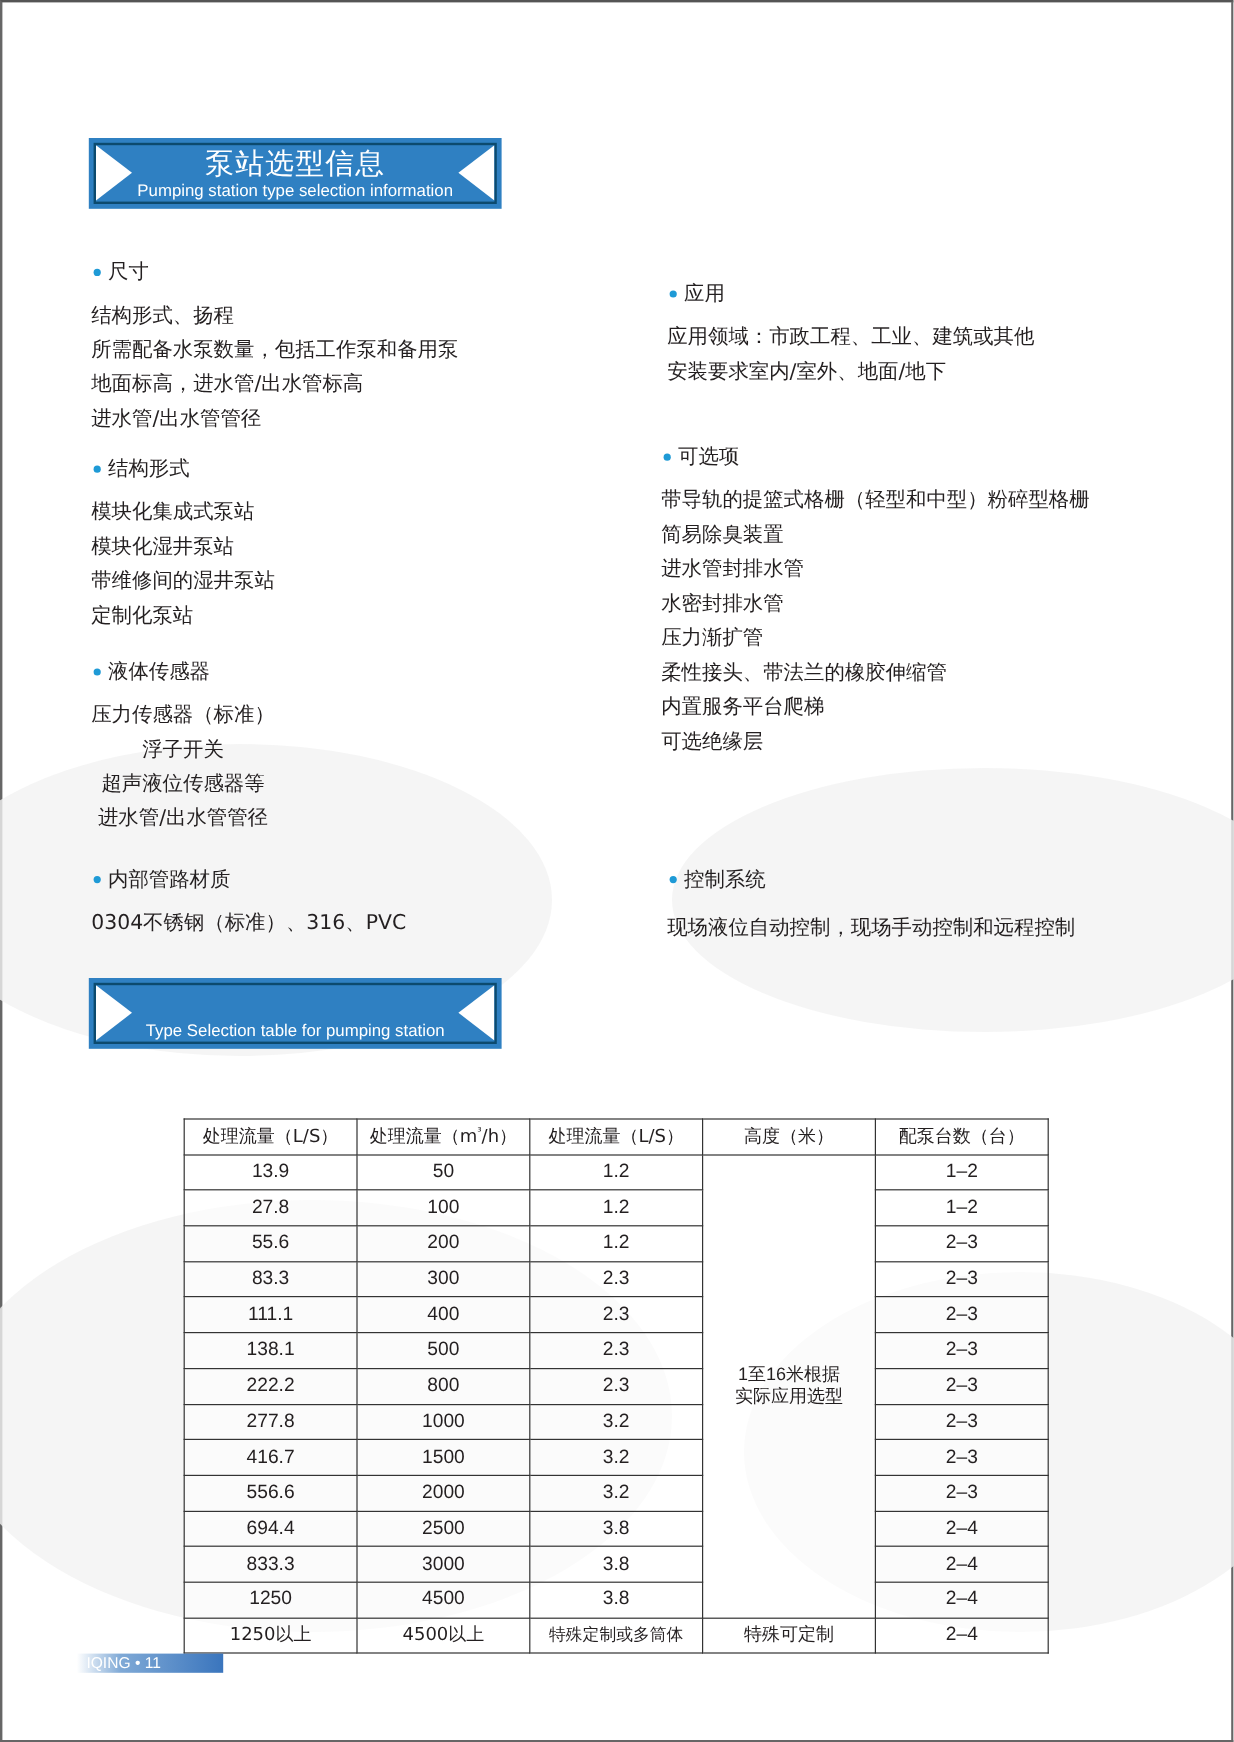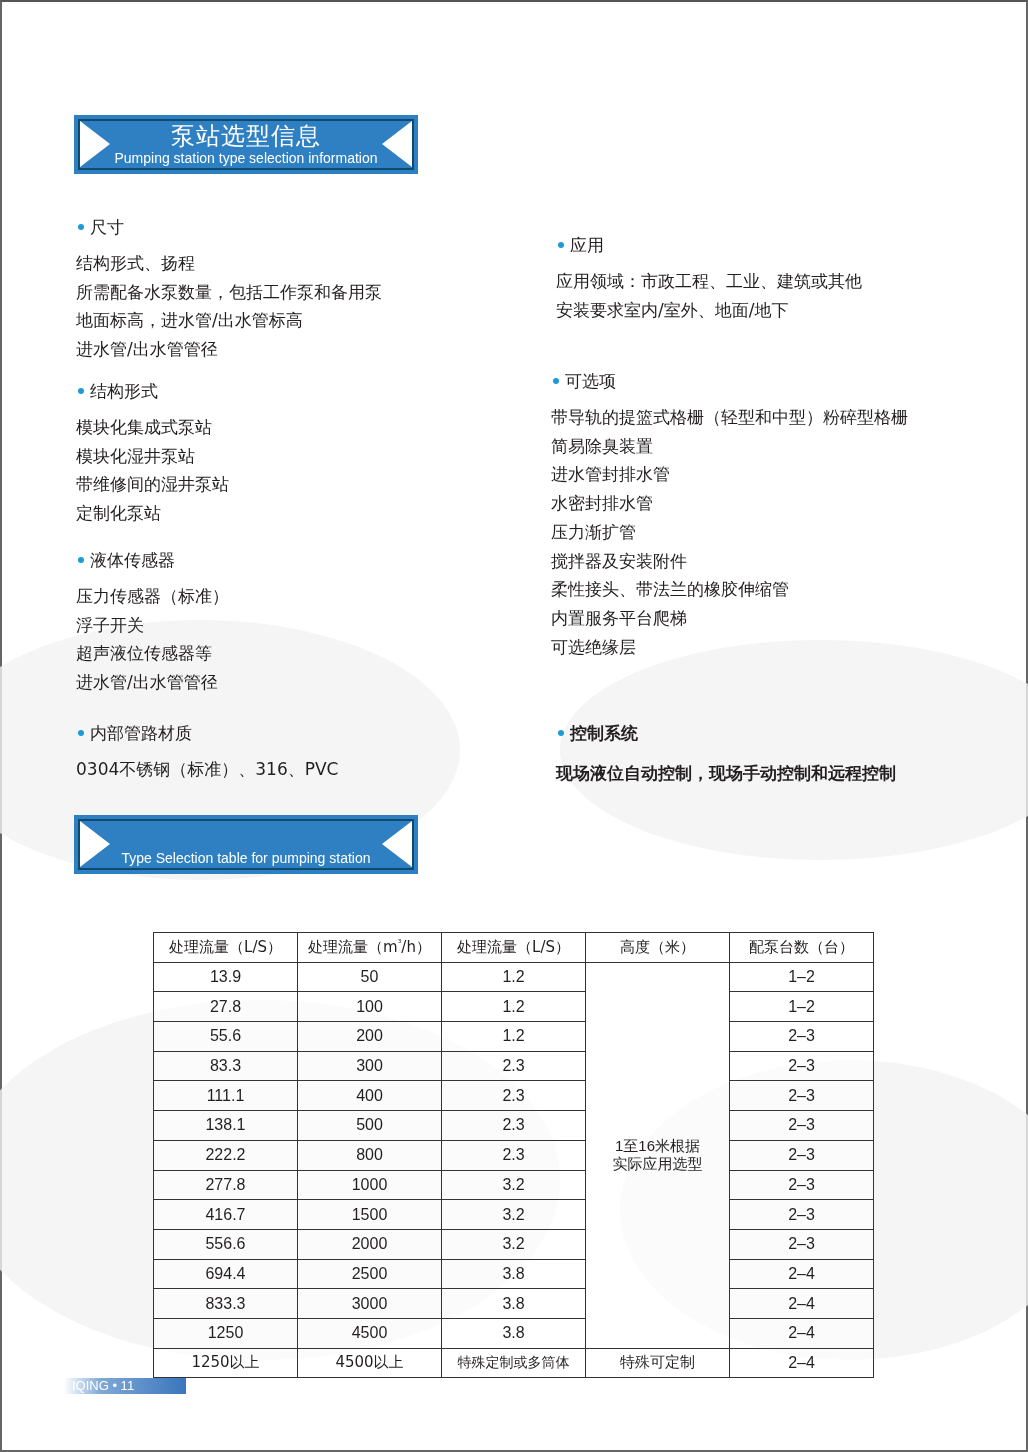--- a/index.html
+++ b/index.html
@@ -111,21 +111,21 @@
       <span>结构形式</span>
     </div>
   <div class="sec-lines">
     <div class="sec-line">模块化集成式泵站</div>
     <div class="sec-line">模块化湿井泵站</div>
     <div class="sec-line">带维修间的湿井泵站</div>
     <div class="sec-line">定制化泵站</div>
   </div>
 </div>
 
-<div class="section" style="left:76px;top:548px;">
+<div class="section" style="left:76px;top:548px;text-align:center;">
   <div class="sec-head">
       <span class="bullet"></span>
       <span>液体传感器</span>
     </div>
   <div class="sec-lines">
     <div class="sec-line">压力传感器（标准）</div>
     <div class="sec-line">浮子开关</div>
     <div class="sec-line">超声液位传感器等</div>
     <div class="sec-line">进水管/出水管管径</div>
   </div>
@@ -156,28 +156,27 @@
   <div class="sec-head">
       <span class="bullet"></span>
       <span>可选项</span>
     </div>
   <div class="sec-lines">
     <div class="sec-line">带导轨的提篮式格栅（轻型和中型）粉碎型格栅</div>
     <div class="sec-line">简易除臭装置</div>
     <div class="sec-line">进水管封排水管</div>
     <div class="sec-line">水密封排水管</div>
     <div class="sec-line">压力渐扩管</div>
-    <div class="sec-line">搅拌器及安装附件</div>
     <div class="sec-line">柔性接头、带法兰的橡胶伸缩管</div>
     <div class="sec-line">内置服务平台爬梯</div>
     <div class="sec-line">可选绝缘层</div>
   </div>
 </div>
 
-<div class="section" style="left:556px;top:721px;font-weight:bold;">
+<div class="section" style="left:556px;top:721px;">
   <div class="sec-head">
       <span class="bullet"></span>
       <span>控制系统</span>
     </div>
   <div class="sec-lines" style="margin-top:14px;">
     <div class="sec-line">现场液位自动控制，现场手动控制和远程控制</div>
   </div>
 </div>
 
 <div class="banner" style="top:815px;">

